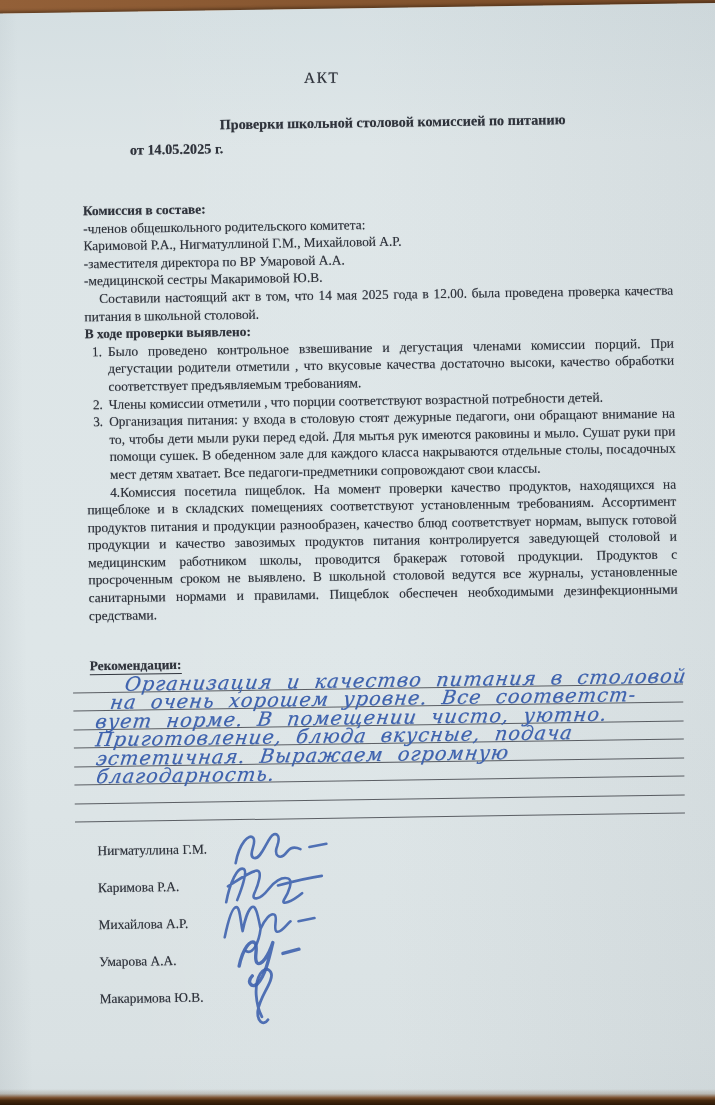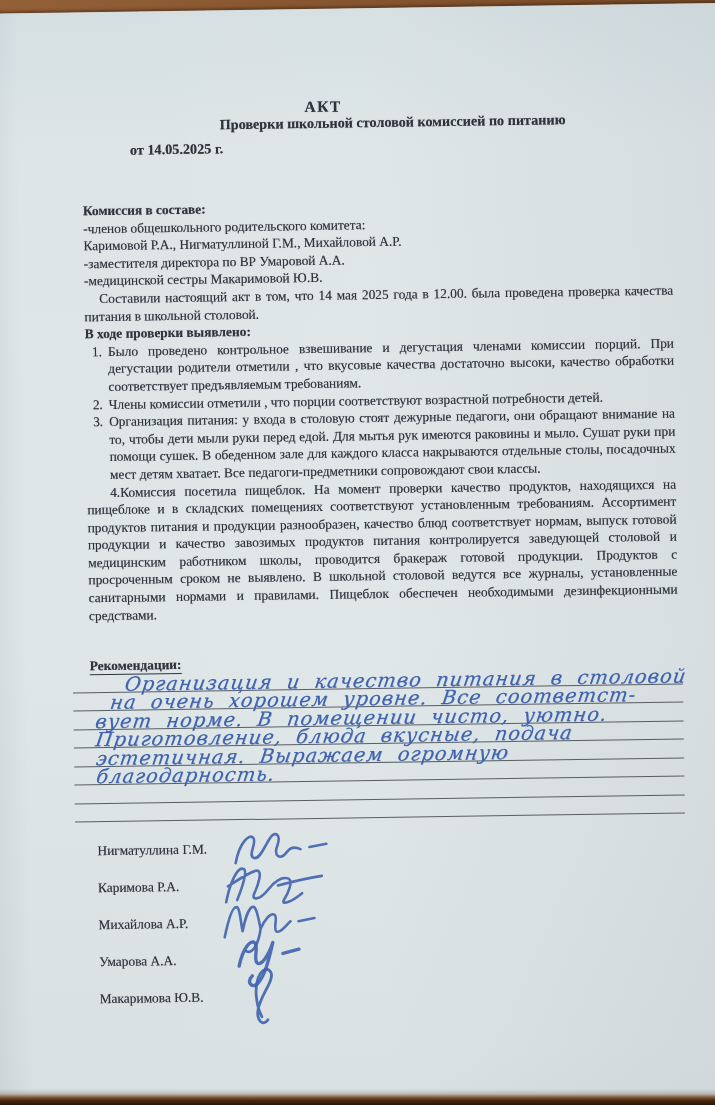--- a/index.html
+++ b/index.html
@@ -27,22 +27,22 @@
       linear-gradient(180deg,#d5dfe2 0%, #dde5e7 12%, #dee6e8 55%, #d9e1e3 90%, #d3dcde 100%);
     box-shadow:0 -2px 3px rgba(40,25,10,0.45);
   }
   .bottom-strip{
     position:absolute; left:0; bottom:0; width:715px; height:16px; z-index:5;
     background:linear-gradient(180deg, rgba(120,95,70,0.0) 0%, rgba(110,85,60,0.25) 30%, #7a4e2c 55%, #46290f 72%, #2a1706 100%);
   }
   
   .typed{color:var(--text); text-shadow:0 0 0.7px rgba(46,50,62,0.55);}
   .title{
-    position:absolute; left:333px; top:89px;
-    font-size:15.5px; font-weight:bold; letter-spacing:1.5px;
+    position:absolute; left:333px; top:60px;
+    font-size:15.5px; font-weight:normal; letter-spacing:1.5px;
   }
   .subtitle{
     position:absolute; left:248px; top:106px;
     font-size:14.2px; font-weight:bold;
   }
   .dateline{
     position:absolute; left:158px; top:130px;
     font-size:14.2px; font-weight:bold;
   }
   .body-block{

